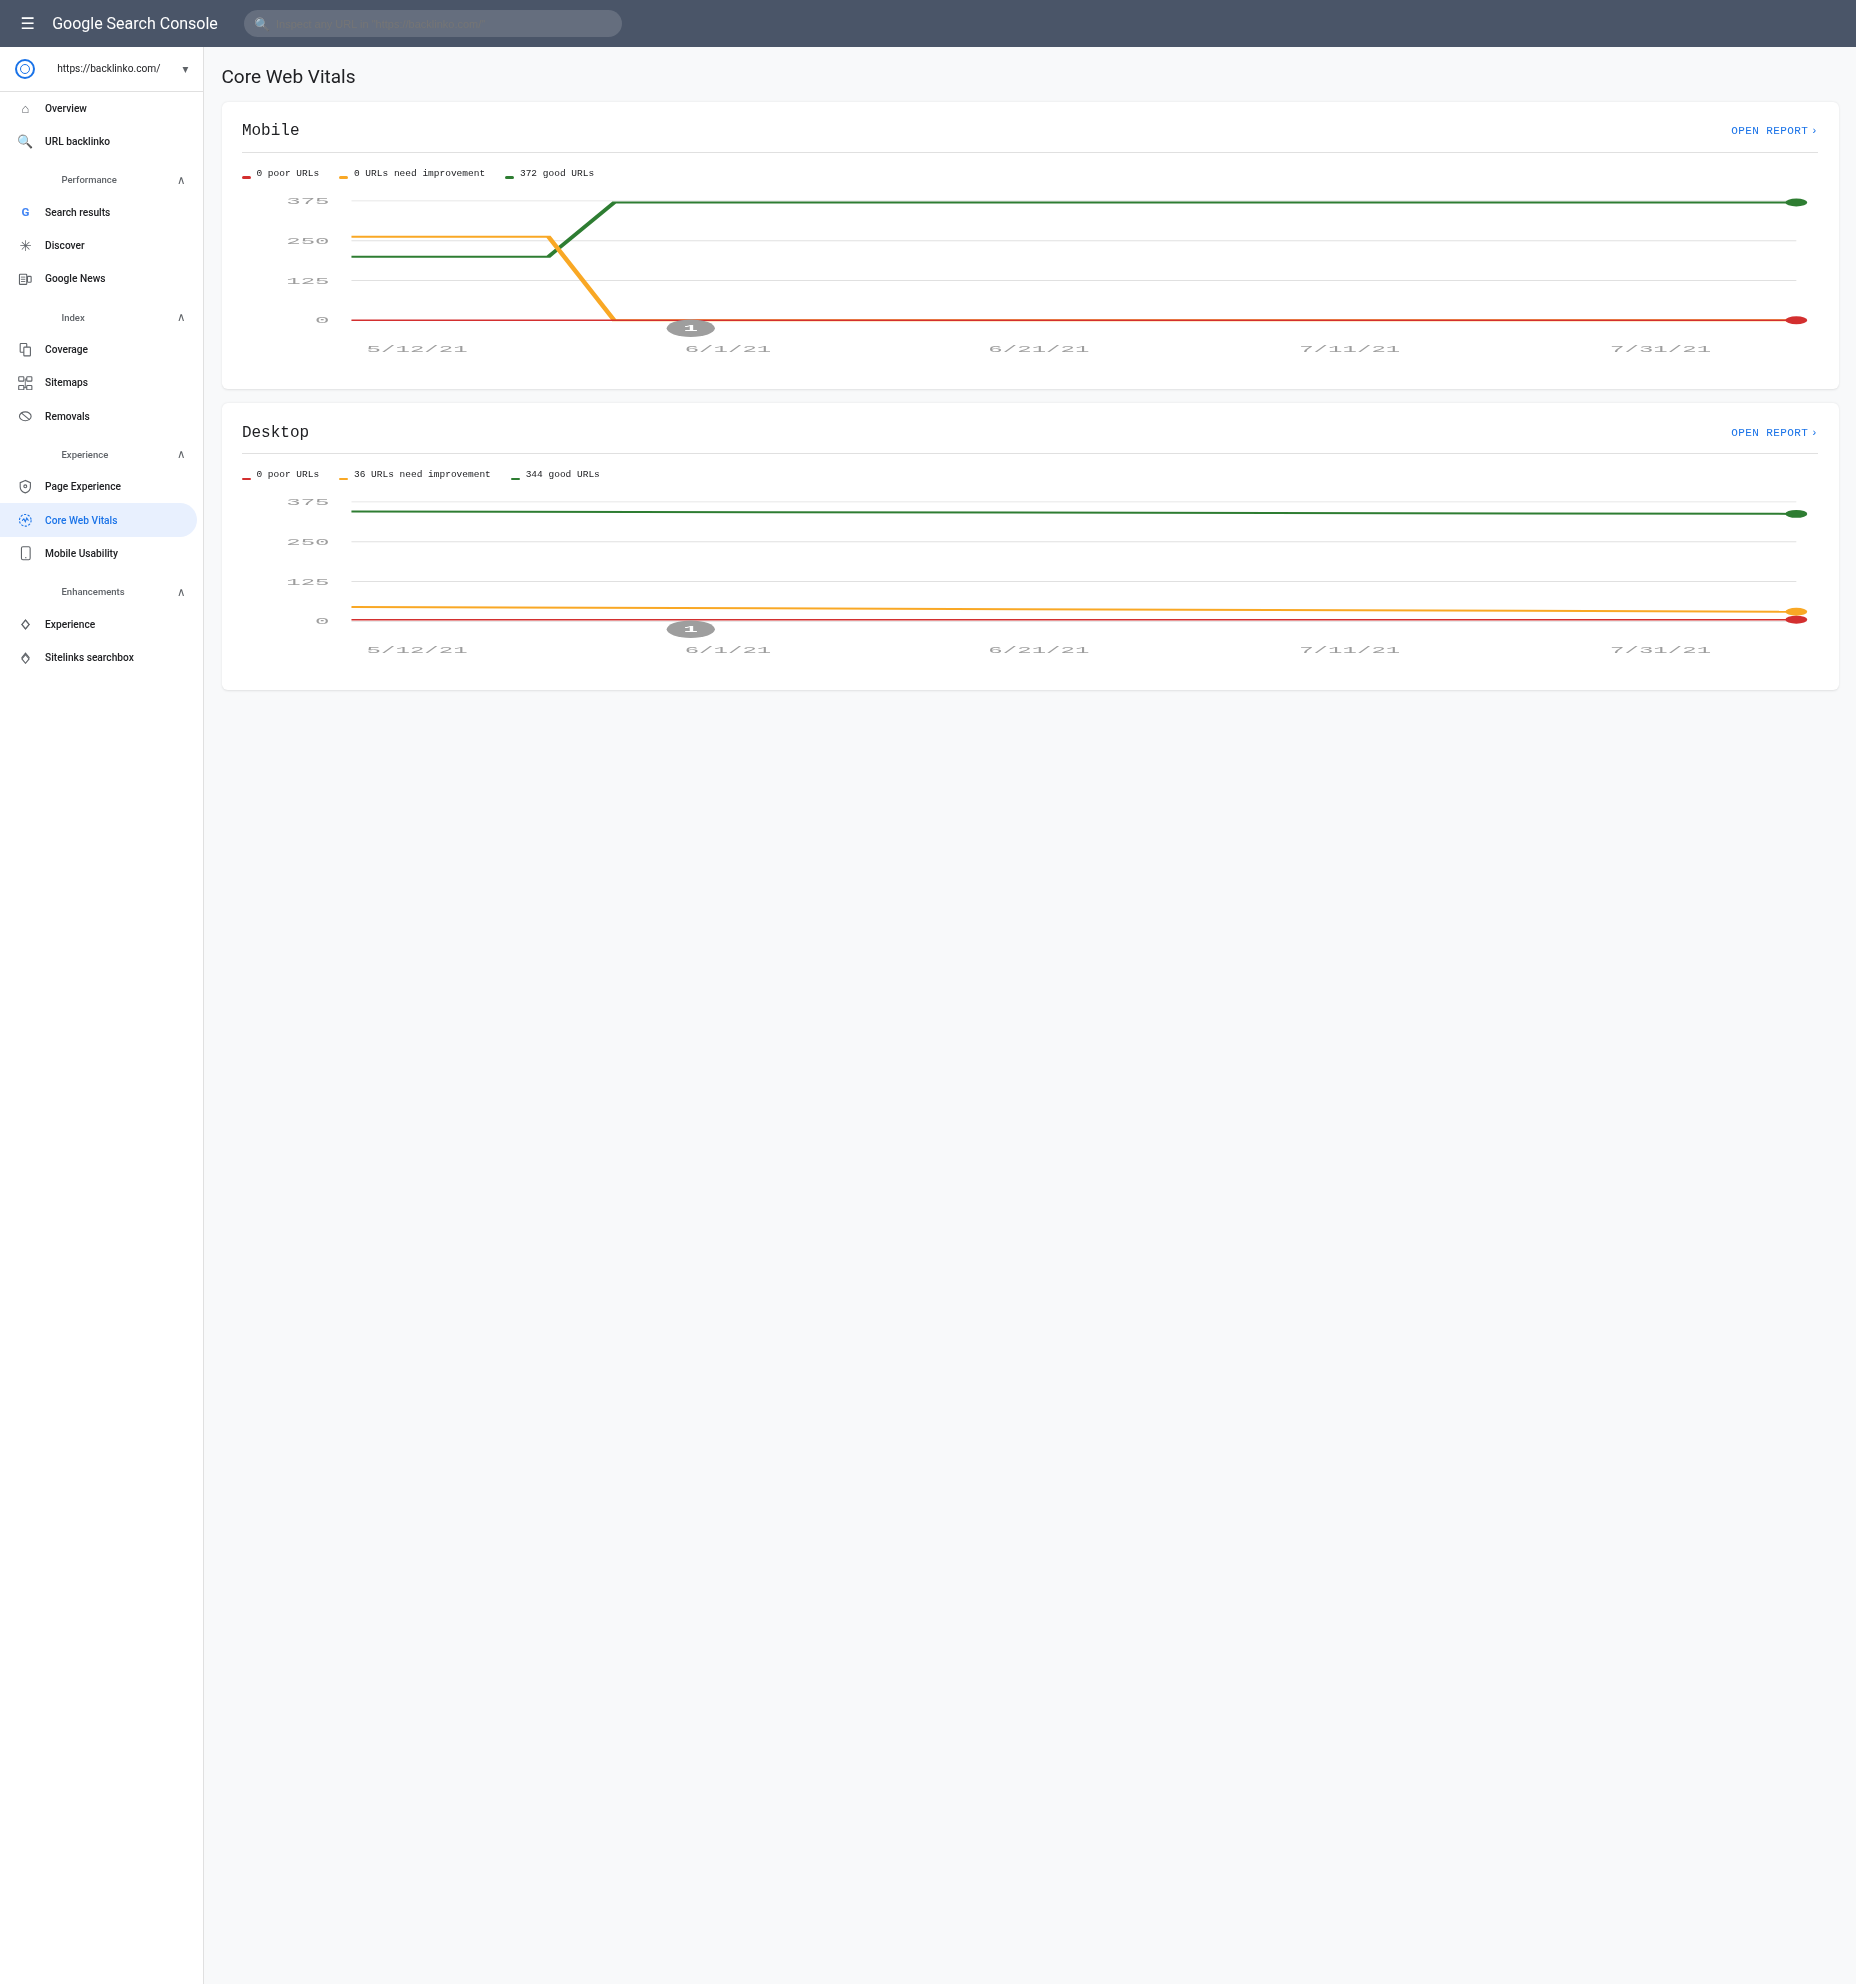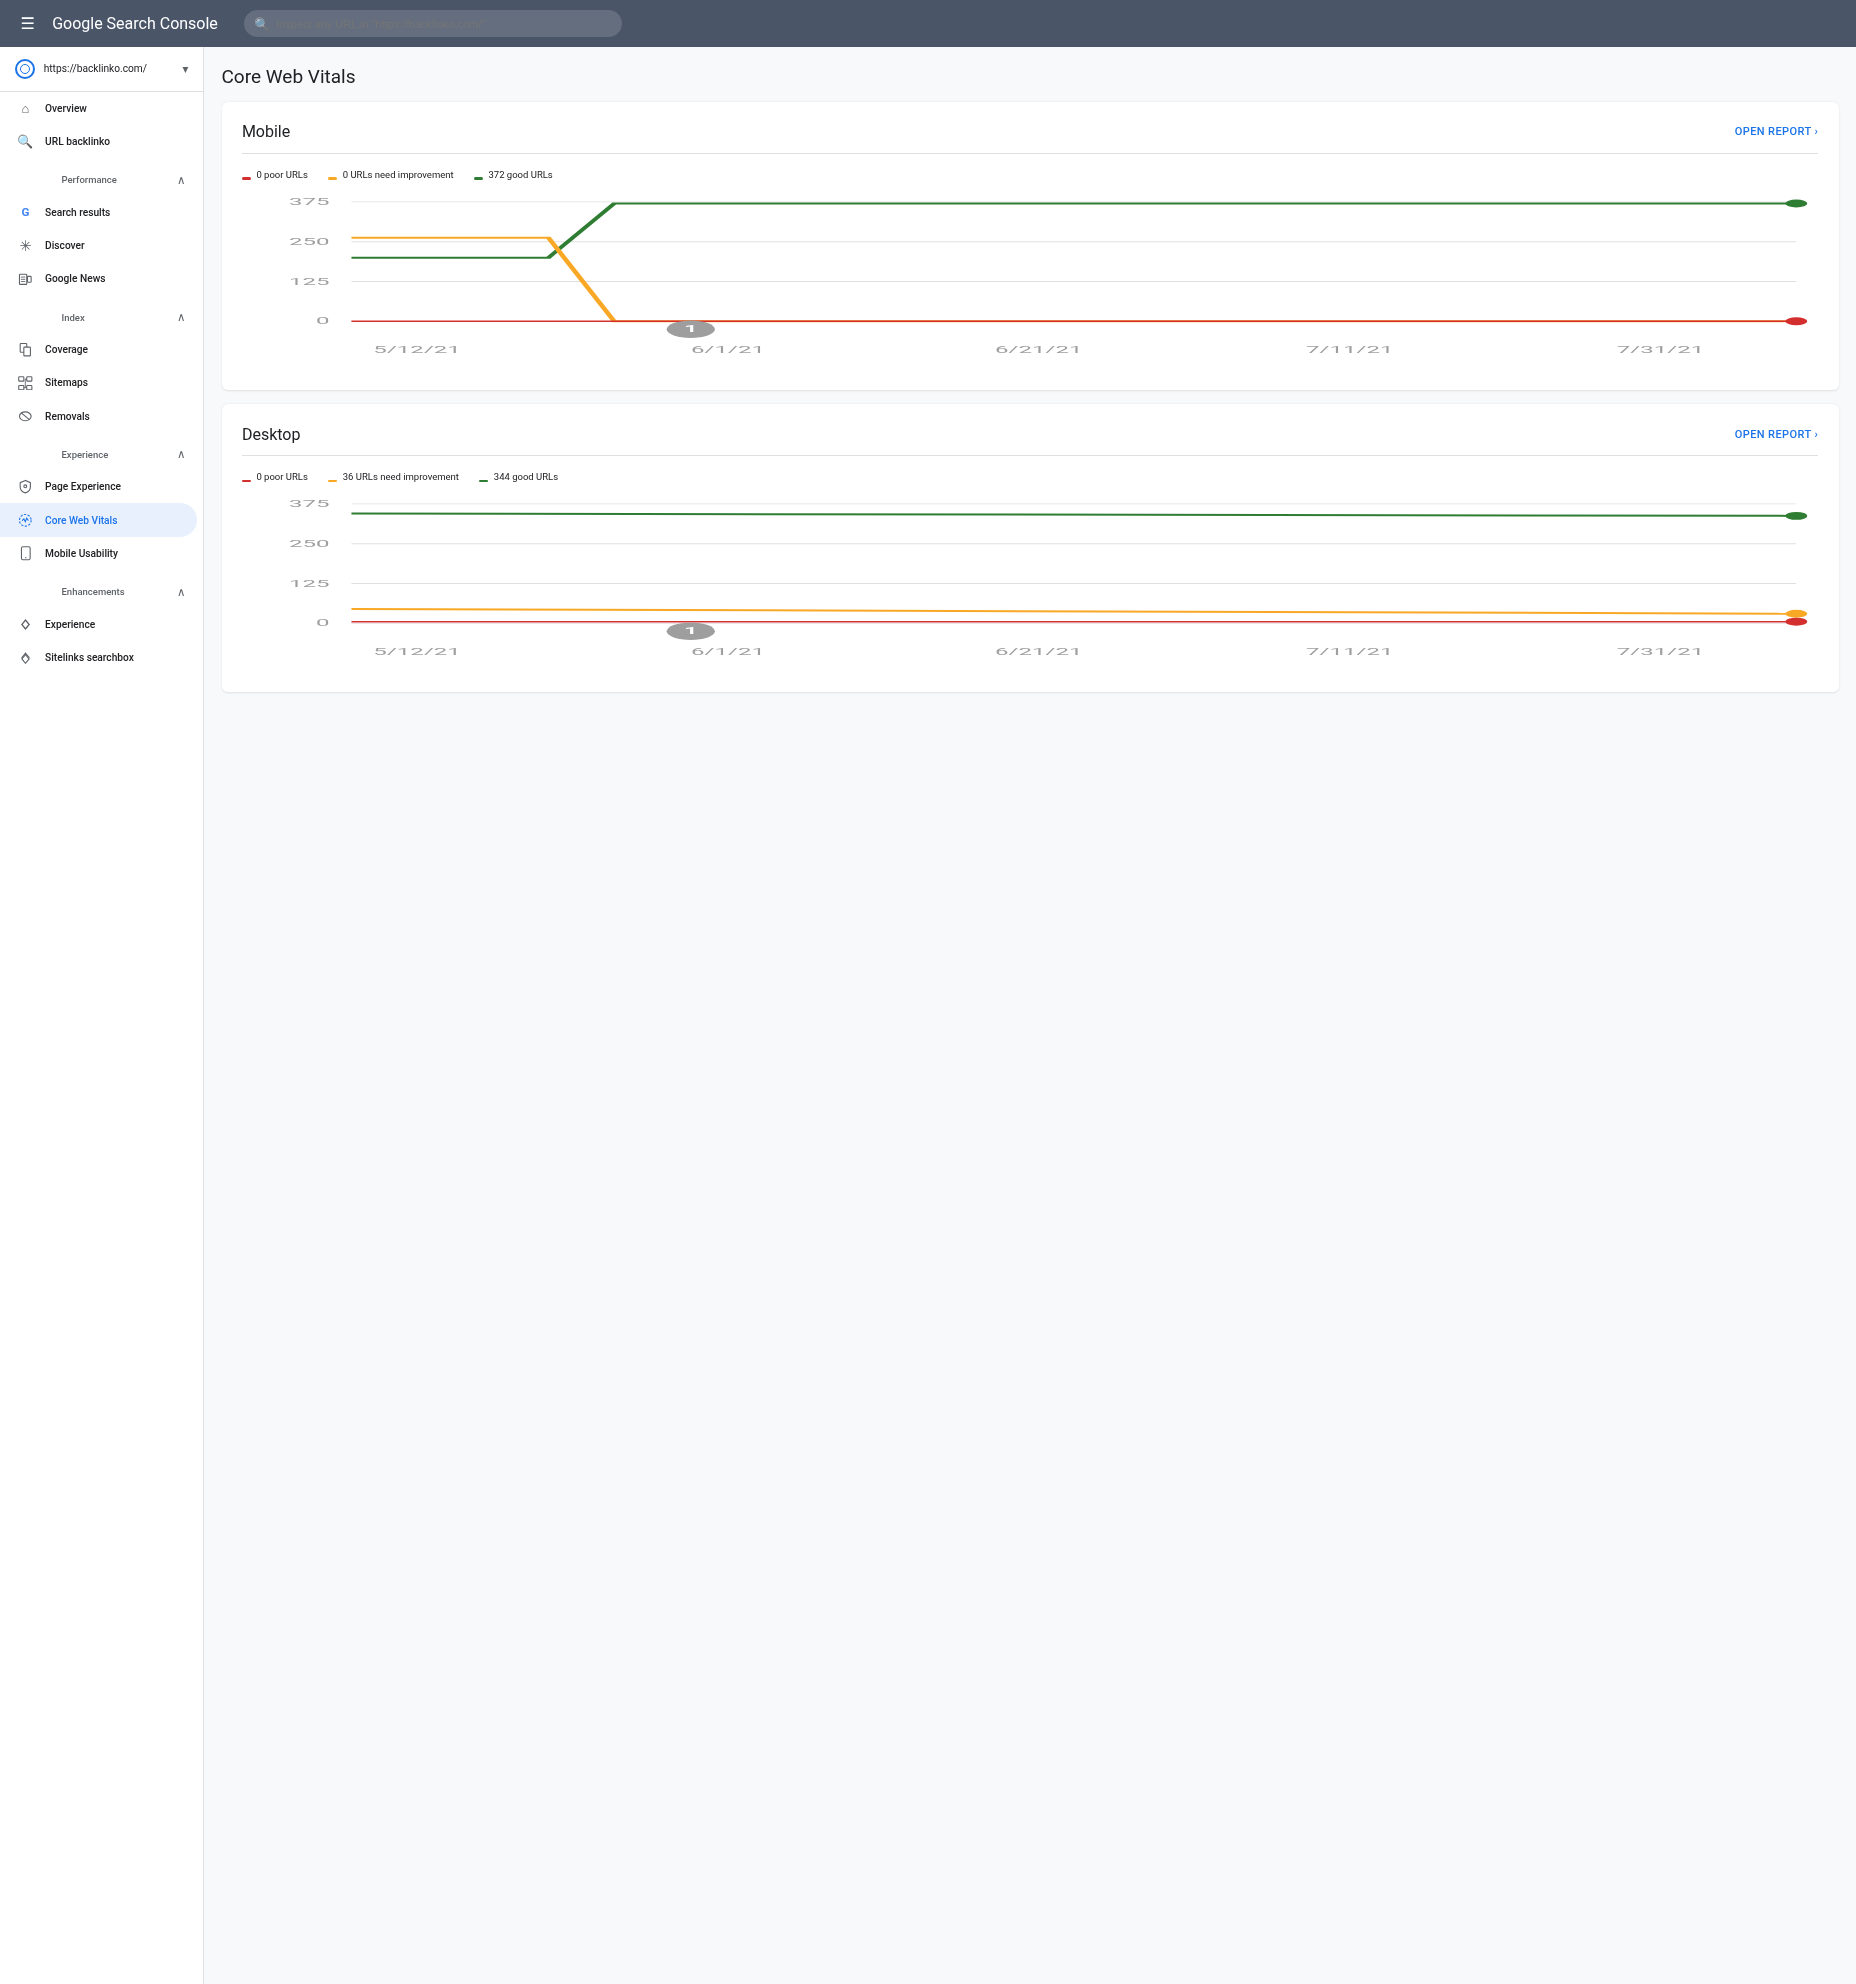--- a/index.html
+++ b/index.html
@@ -67,20 +67,21 @@
       overflow: hidden;
     }
 
     
     .sidebar {
       width: 204px;
       background: white;
       flex-shrink: 0;
       overflow-y: auto;
       border-right: 0.7px solid #e0e0e0;
+      text-align: center;
     }
     .sidebar-property {
       display: flex;
       align-items: center;
       gap: 8.7px;
       padding: 11.6px 14.6px;
       border-bottom: 0.7px solid #e0e0e0;
       cursor: pointer;
     }
     .property-icon {
@@ -170,20 +171,21 @@
       margin-bottom: 14.6px;
     }
 
     
     .card {
       background: white;
       border-radius: 5.8px;
       padding: 20.4px;
       margin-bottom: 14.6px;
       box-shadow: 0 0.7px 2.2px rgba(0,0,0,0.1);
+      font-family: Liberation Mono, monospace;
     }
     .card-header {
       display: flex;
       align-items: center;
       justify-content: space-between;
       margin-bottom: 14.6px;
       padding-bottom: 11.6px;
       border-bottom: 0.7px solid #e0e0e0;
     }
     .card-title {

